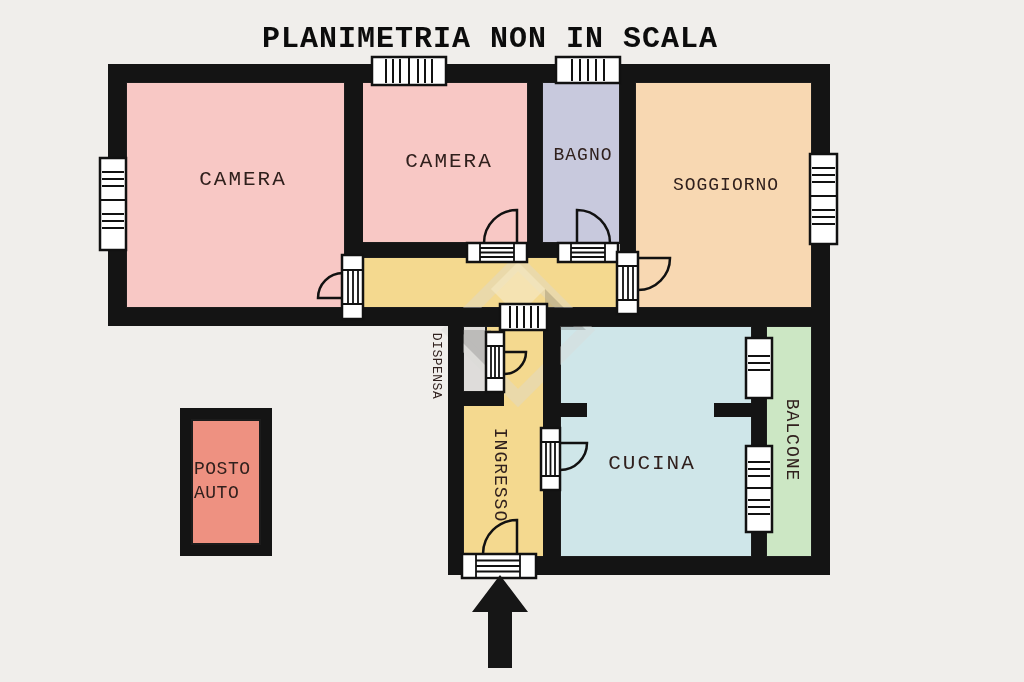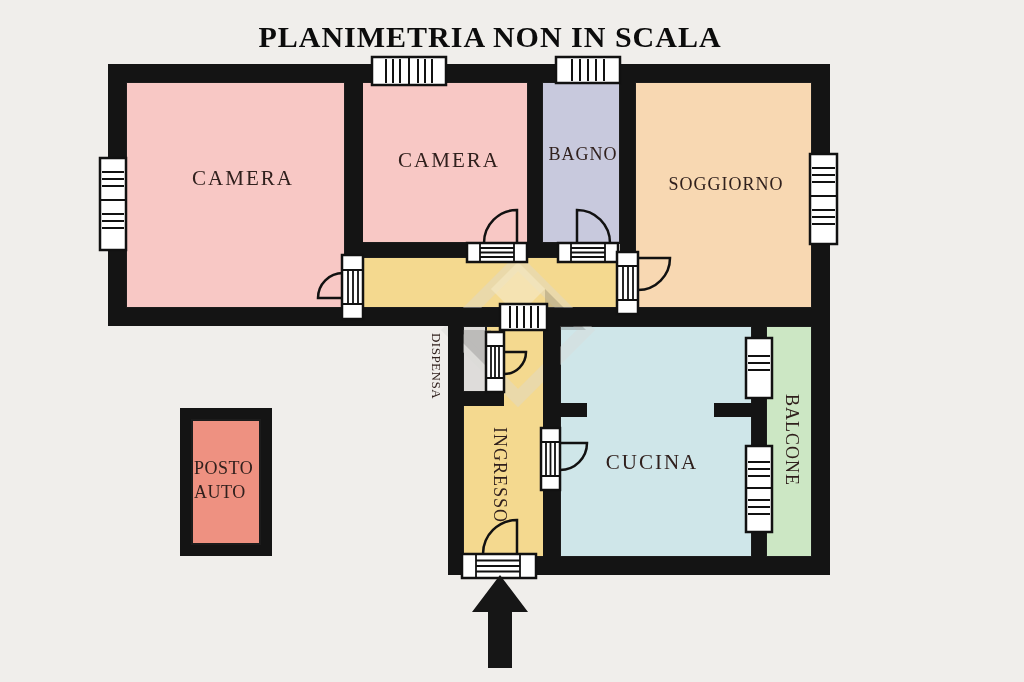--- a/index.html
+++ b/index.html
@@ -1,17 +1,17 @@
 <!DOCTYPE html>
 <html><head>
 <meta charset="utf-8">
 <style>
   html,body{margin:0;padding:0;background:#f0eeeb;}
   .stage{position:relative;width:908px;height:682px;overflow:hidden;
-         font-family:Liberation Serif, serif;}
+         font-family:Liberation Mono, monospace;}
   svg{display:block}
   .floor{stroke:#1c1c1c;stroke-width:2;}
   .win{fill:#ffffff;stroke:#111111;stroke-width:2.5;}
   .win-line{stroke:#111111;stroke-width:2;fill:none;}
   .leaf{fill:#ffffff;stroke:#111111;stroke-width:2.5;}
   .leaf-line{stroke:#111111;stroke-width:1.8;fill:none;}
   .arc{fill:none;stroke:#111111;stroke-width:2.5;}
   text{text-anchor:middle;}
   .room-label{fill:#30201d;font-size:18px;letter-spacing:1px;}
   .big{font-size:21px;letter-spacing:2px;}

